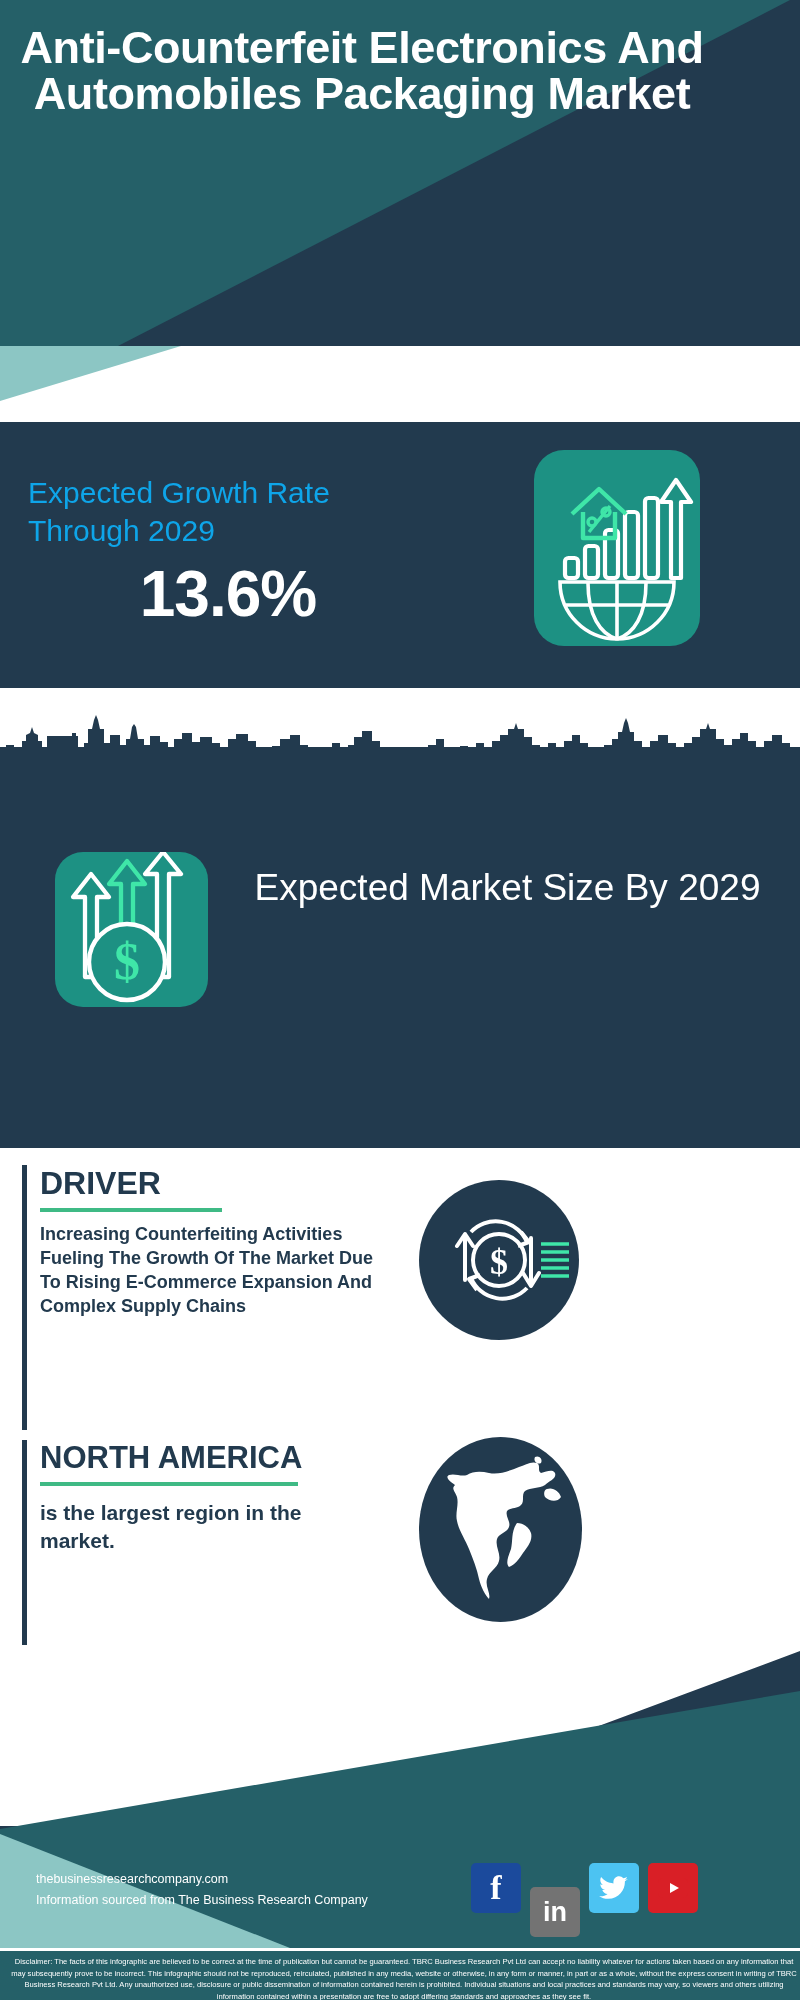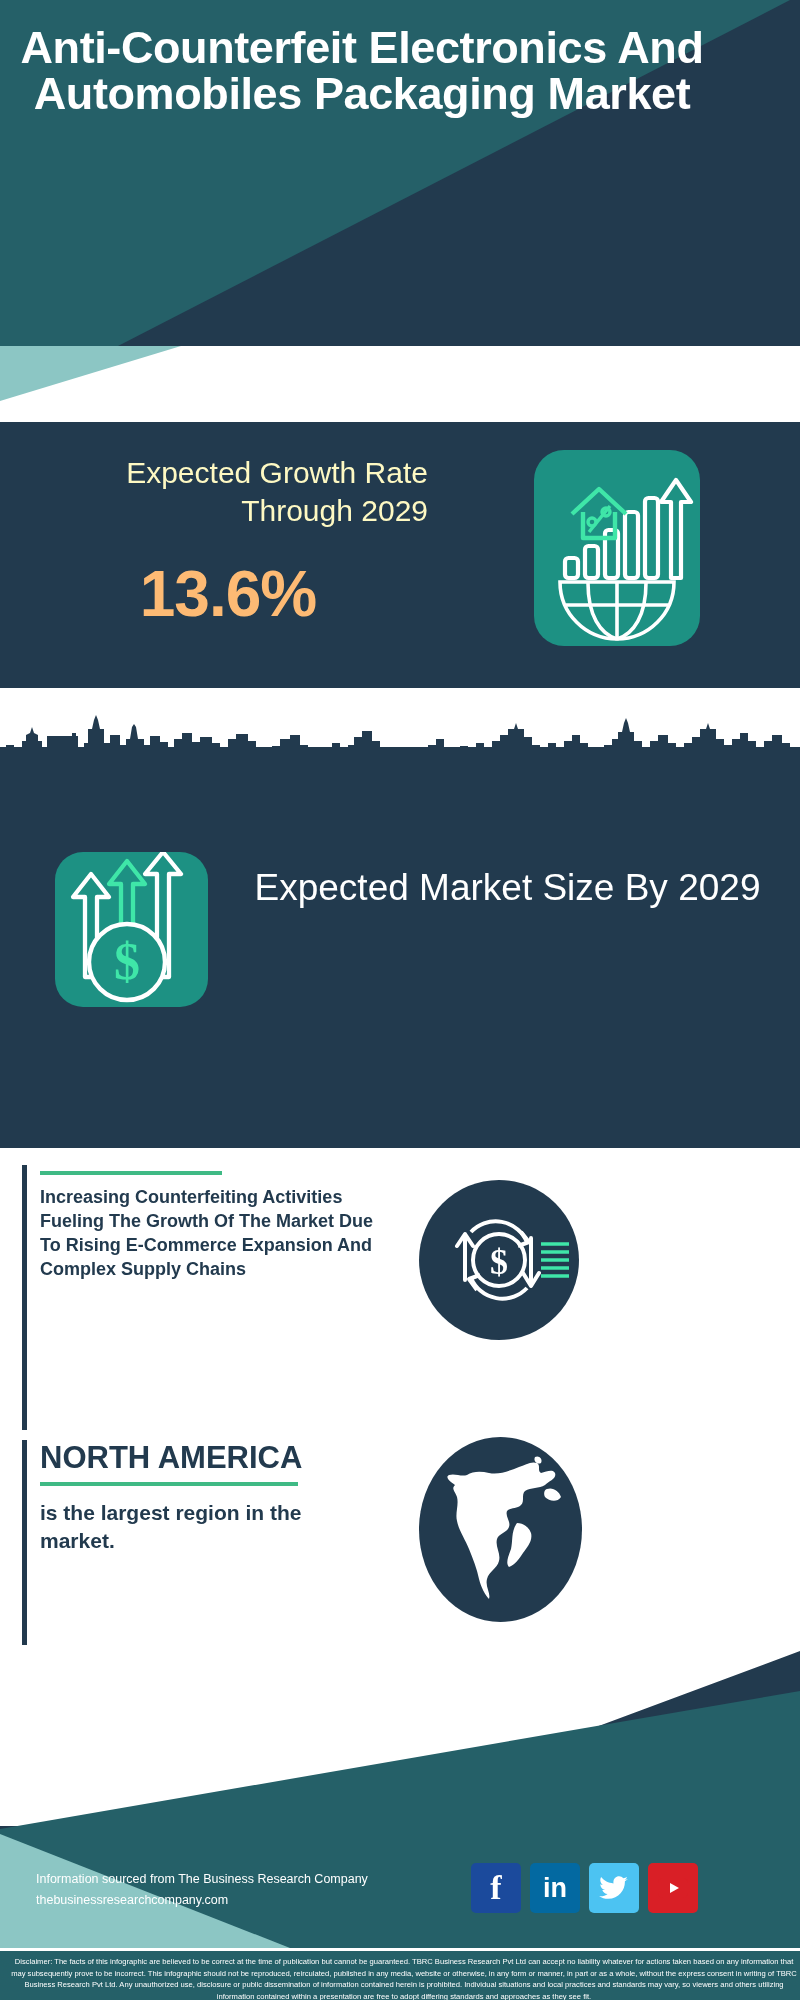--- a/index.html
+++ b/index.html
@@ -37,26 +37,26 @@
     background:#8cc6c4;
     clip-path:polygon(0 0, 181px 0, 0 55px);
   }
 
   
   #growth {
     position:absolute; left:0; top:422px; width:800px; height:266px;
     background:#223a4e;
   }
   #growth .label {
-    position:absolute; left:28px; top:32px; width:400px;
-    text-align:right; color:#fef9c3; font-size:30px; line-height:1.28;
+    position:absolute; left:28px; top:52px; width:400px;
+    text-align:left; color:#0ea5e9; font-size:30px; line-height:1.28;
   }
   #growth .value {
     position:absolute; left:28px; top:135px; width:400px;
-    text-align:center; color:#fdba74; font-size:64px; font-weight:bold;
+    text-align:center; color:#ffffff; font-size:64px; font-weight:bold;
     letter-spacing:-1px;
   }
 
   #growth-icon-box {
     position:absolute; left:534px; top:28px; width:166px; height:196px;
     background:#1d9183; border-radius:30px; overflow:hidden;
   }
 
   
   #skyline {
@@ -149,21 +149,21 @@
     position:absolute; left:36px; top:1869px; width:420px; color:#ffffff;
     font-size:12.5px; line-height:1.65;
   }
   #socials { position:absolute; left:471px; top:1863px; display:flex; gap:9px; }
   .social {
     width:50px; height:50px; border-radius:5px;
     display:flex; align-items:center; justify-content:center;
     color:#fff; font-weight:bold;
   }
   .s-fb { background:#1b4a9c; font-size:34px; font-family:"Liberation Serif", serif; }
-  .s-li { background:#0369a1; font-size:27px; }
+  .s-li { background:#737373; font-size:27px;margin-top:24px; }
   .s-tw { background:#4cc3f2; }
   .s-yt { background:#d91f26; }
 
   
   #disclaimer {
     position:absolute; left:0; top:1948px; width:800px; height:52px;
     background:#256068; color:#ffffff;
     font-size:7.6px; line-height:1.52; text-align:center;
     padding:5px 0 0 8px;
     border-top:3px solid #ffffff;
@@ -253,20 +253,21 @@
       <text x="72" y="127" font-family="Liberation Serif, serif" font-size="52" fill="#3fe6a8" text-anchor="middle" font-weight="bold">$</text>
     </svg>
   </div>
   <div class="label">Expected Market Size By 2029</div>
 </div>
 
 <div id="content"></div>
 
 <div class="blk" id="driver">
   <div class="bar"></div>
+  <div class="title">DRIVER</div>
   <div class="rule"></div>
   <div class="body">Increasing Counterfeiting Activities Fueling The Growth Of The Market Due To Rising E-Commerce Expansion And Complex Supply Chains</div>
 </div>
 
 <div class="circle-icon" id="driver-circle">
   <svg width="160" height="160" viewBox="0 0 160 160">
 
     <path d="M46 100 L46 56 M38 66 L46 54 L54 66" fill="none" stroke="#ffffff" stroke-width="4" stroke-linecap="round" stroke-linejoin="round"></path>
 
     <path d="M52 52 A34 34 0 0 1 108 62" fill="none" stroke="#ffffff" stroke-width="4"></path>
@@ -311,22 +312,22 @@
   </svg>
 </div>
 
 <div id="lower">
   <div class="navy-wedge"></div>
   <div class="teal-wedge"></div>
   <div class="lightteal-wedge"></div>
 </div>
 
 <div id="footer-text">
+  <div>thebusinessresearchcompany.com</div>
   <div>Information sourced from The Business Research Company</div>
-  <div>thebusinessresearchcompany.com</div>
 </div>
 
 <div id="socials">
   <div class="social s-fb">
     <span>f</span>
   </div>
   <div class="social s-li">
     <span>in</span>
   </div>
   <div class="social s-tw">

